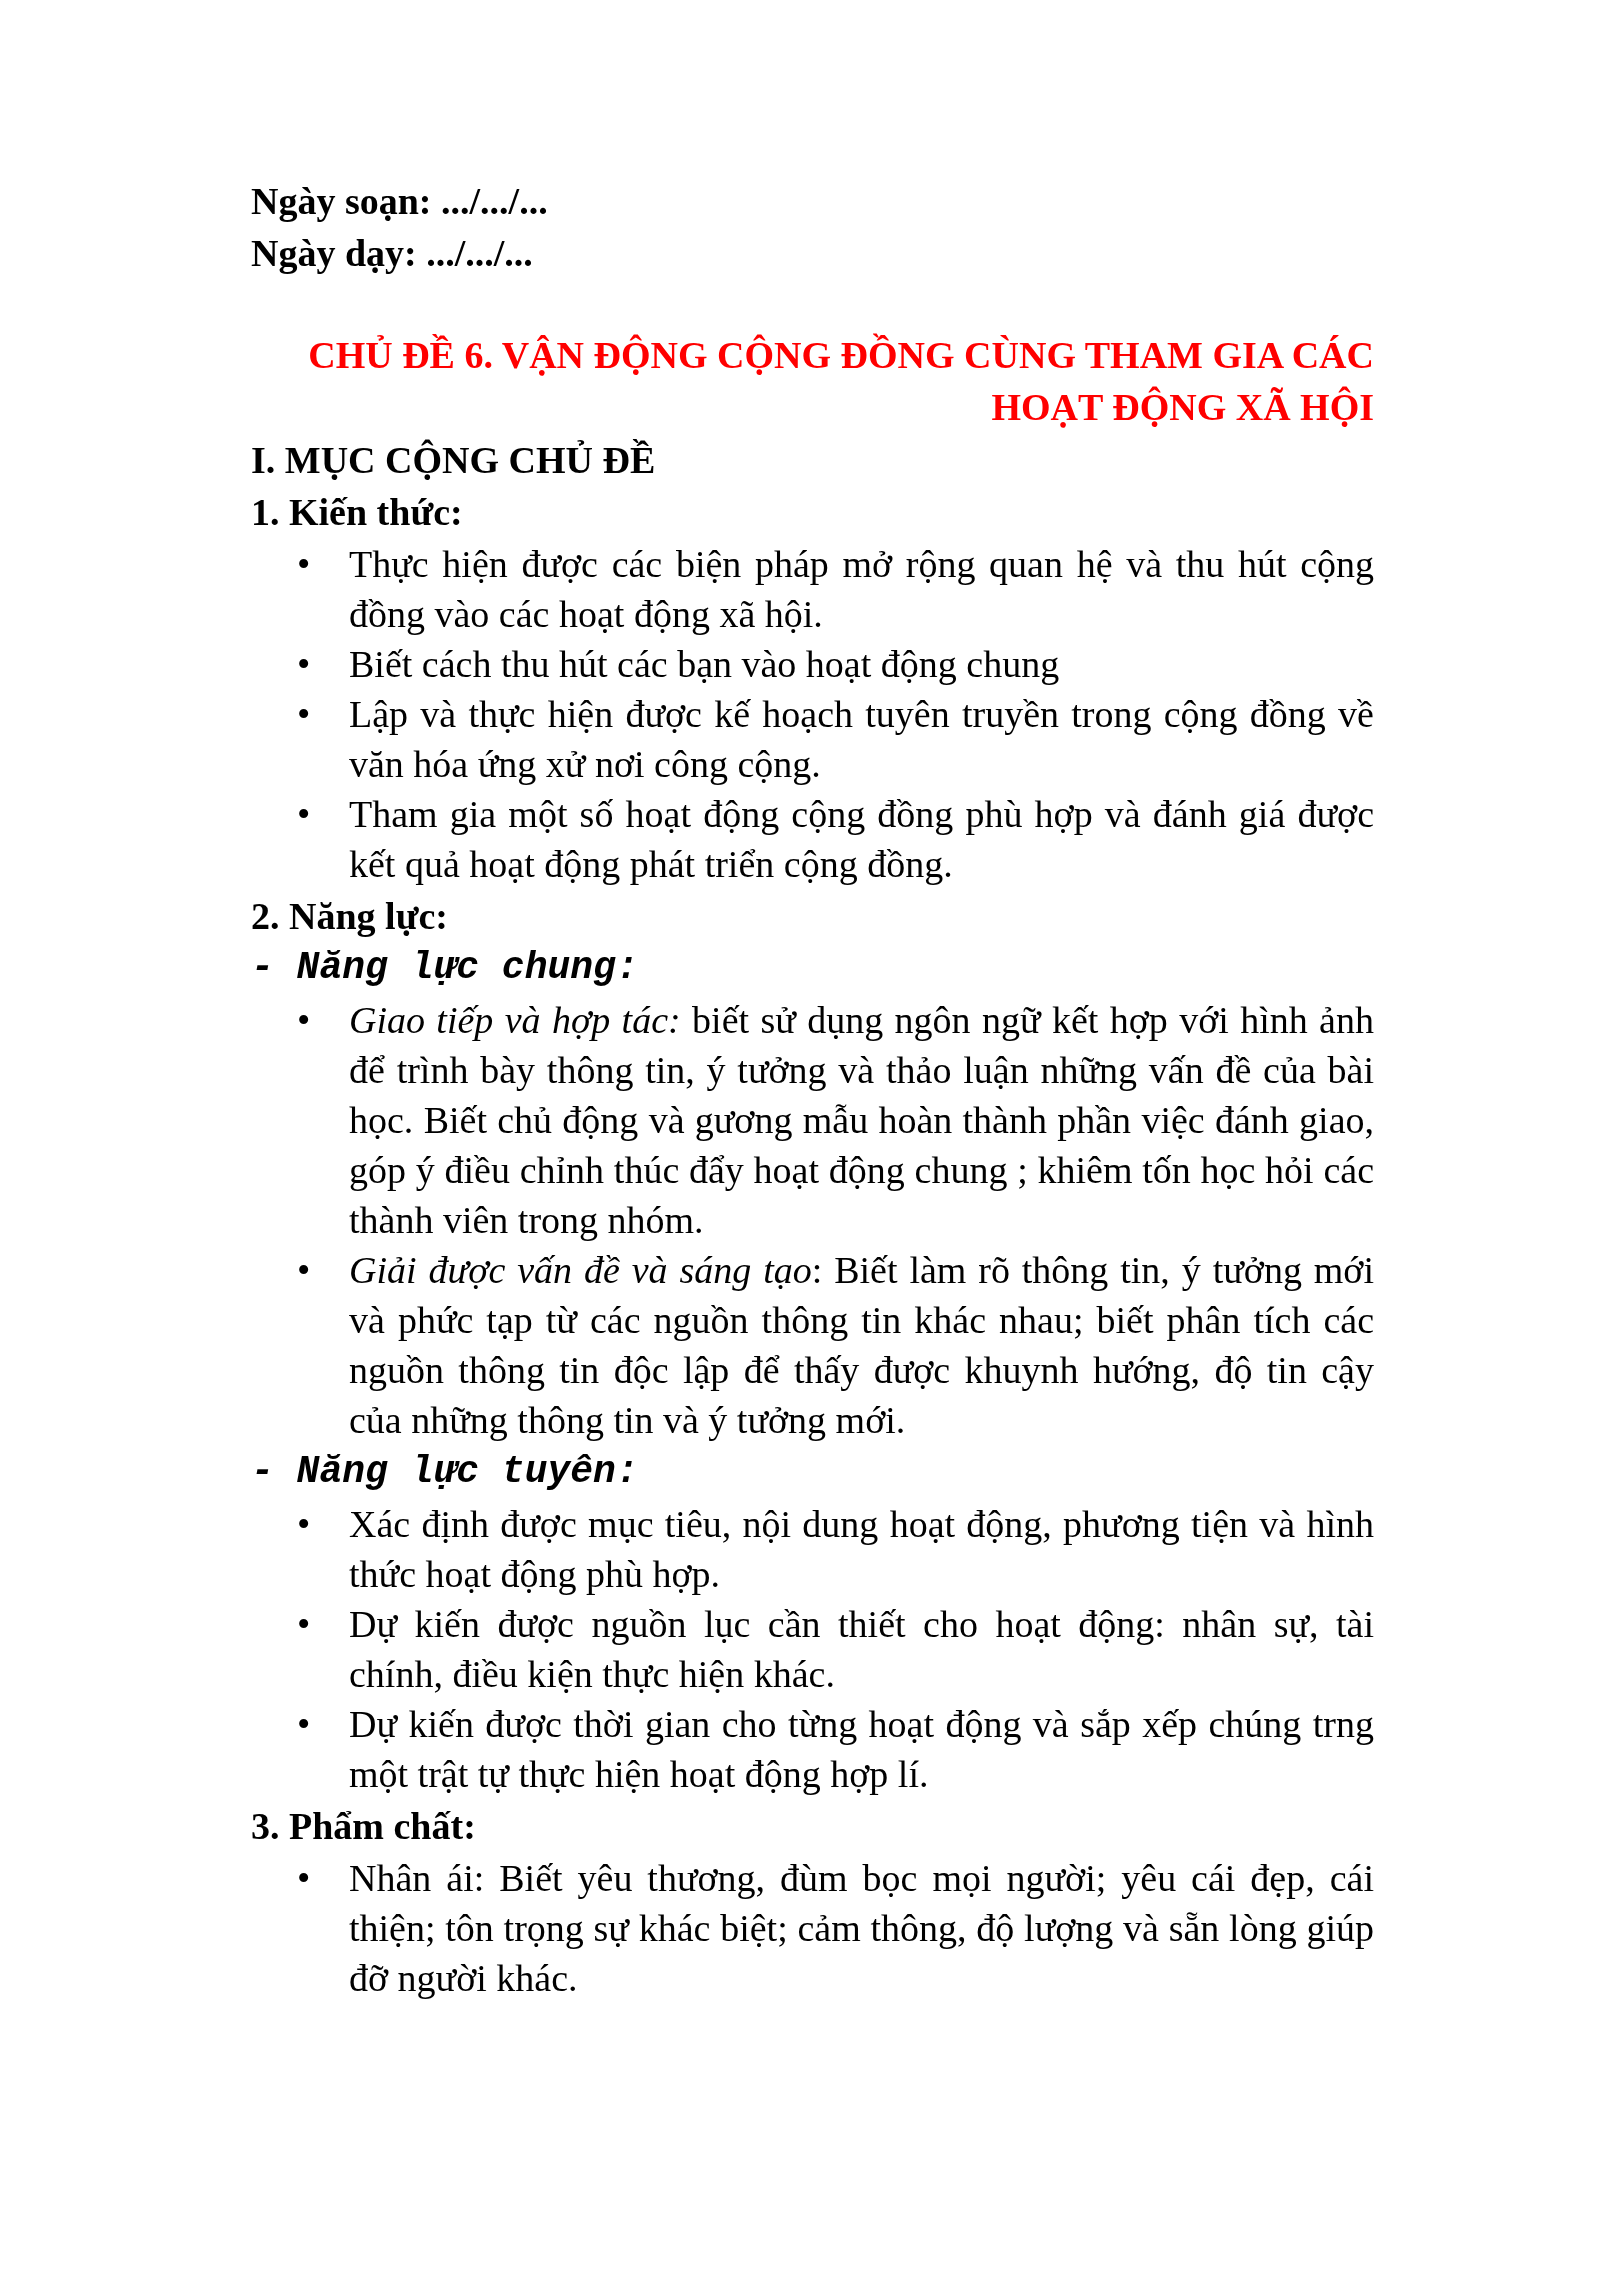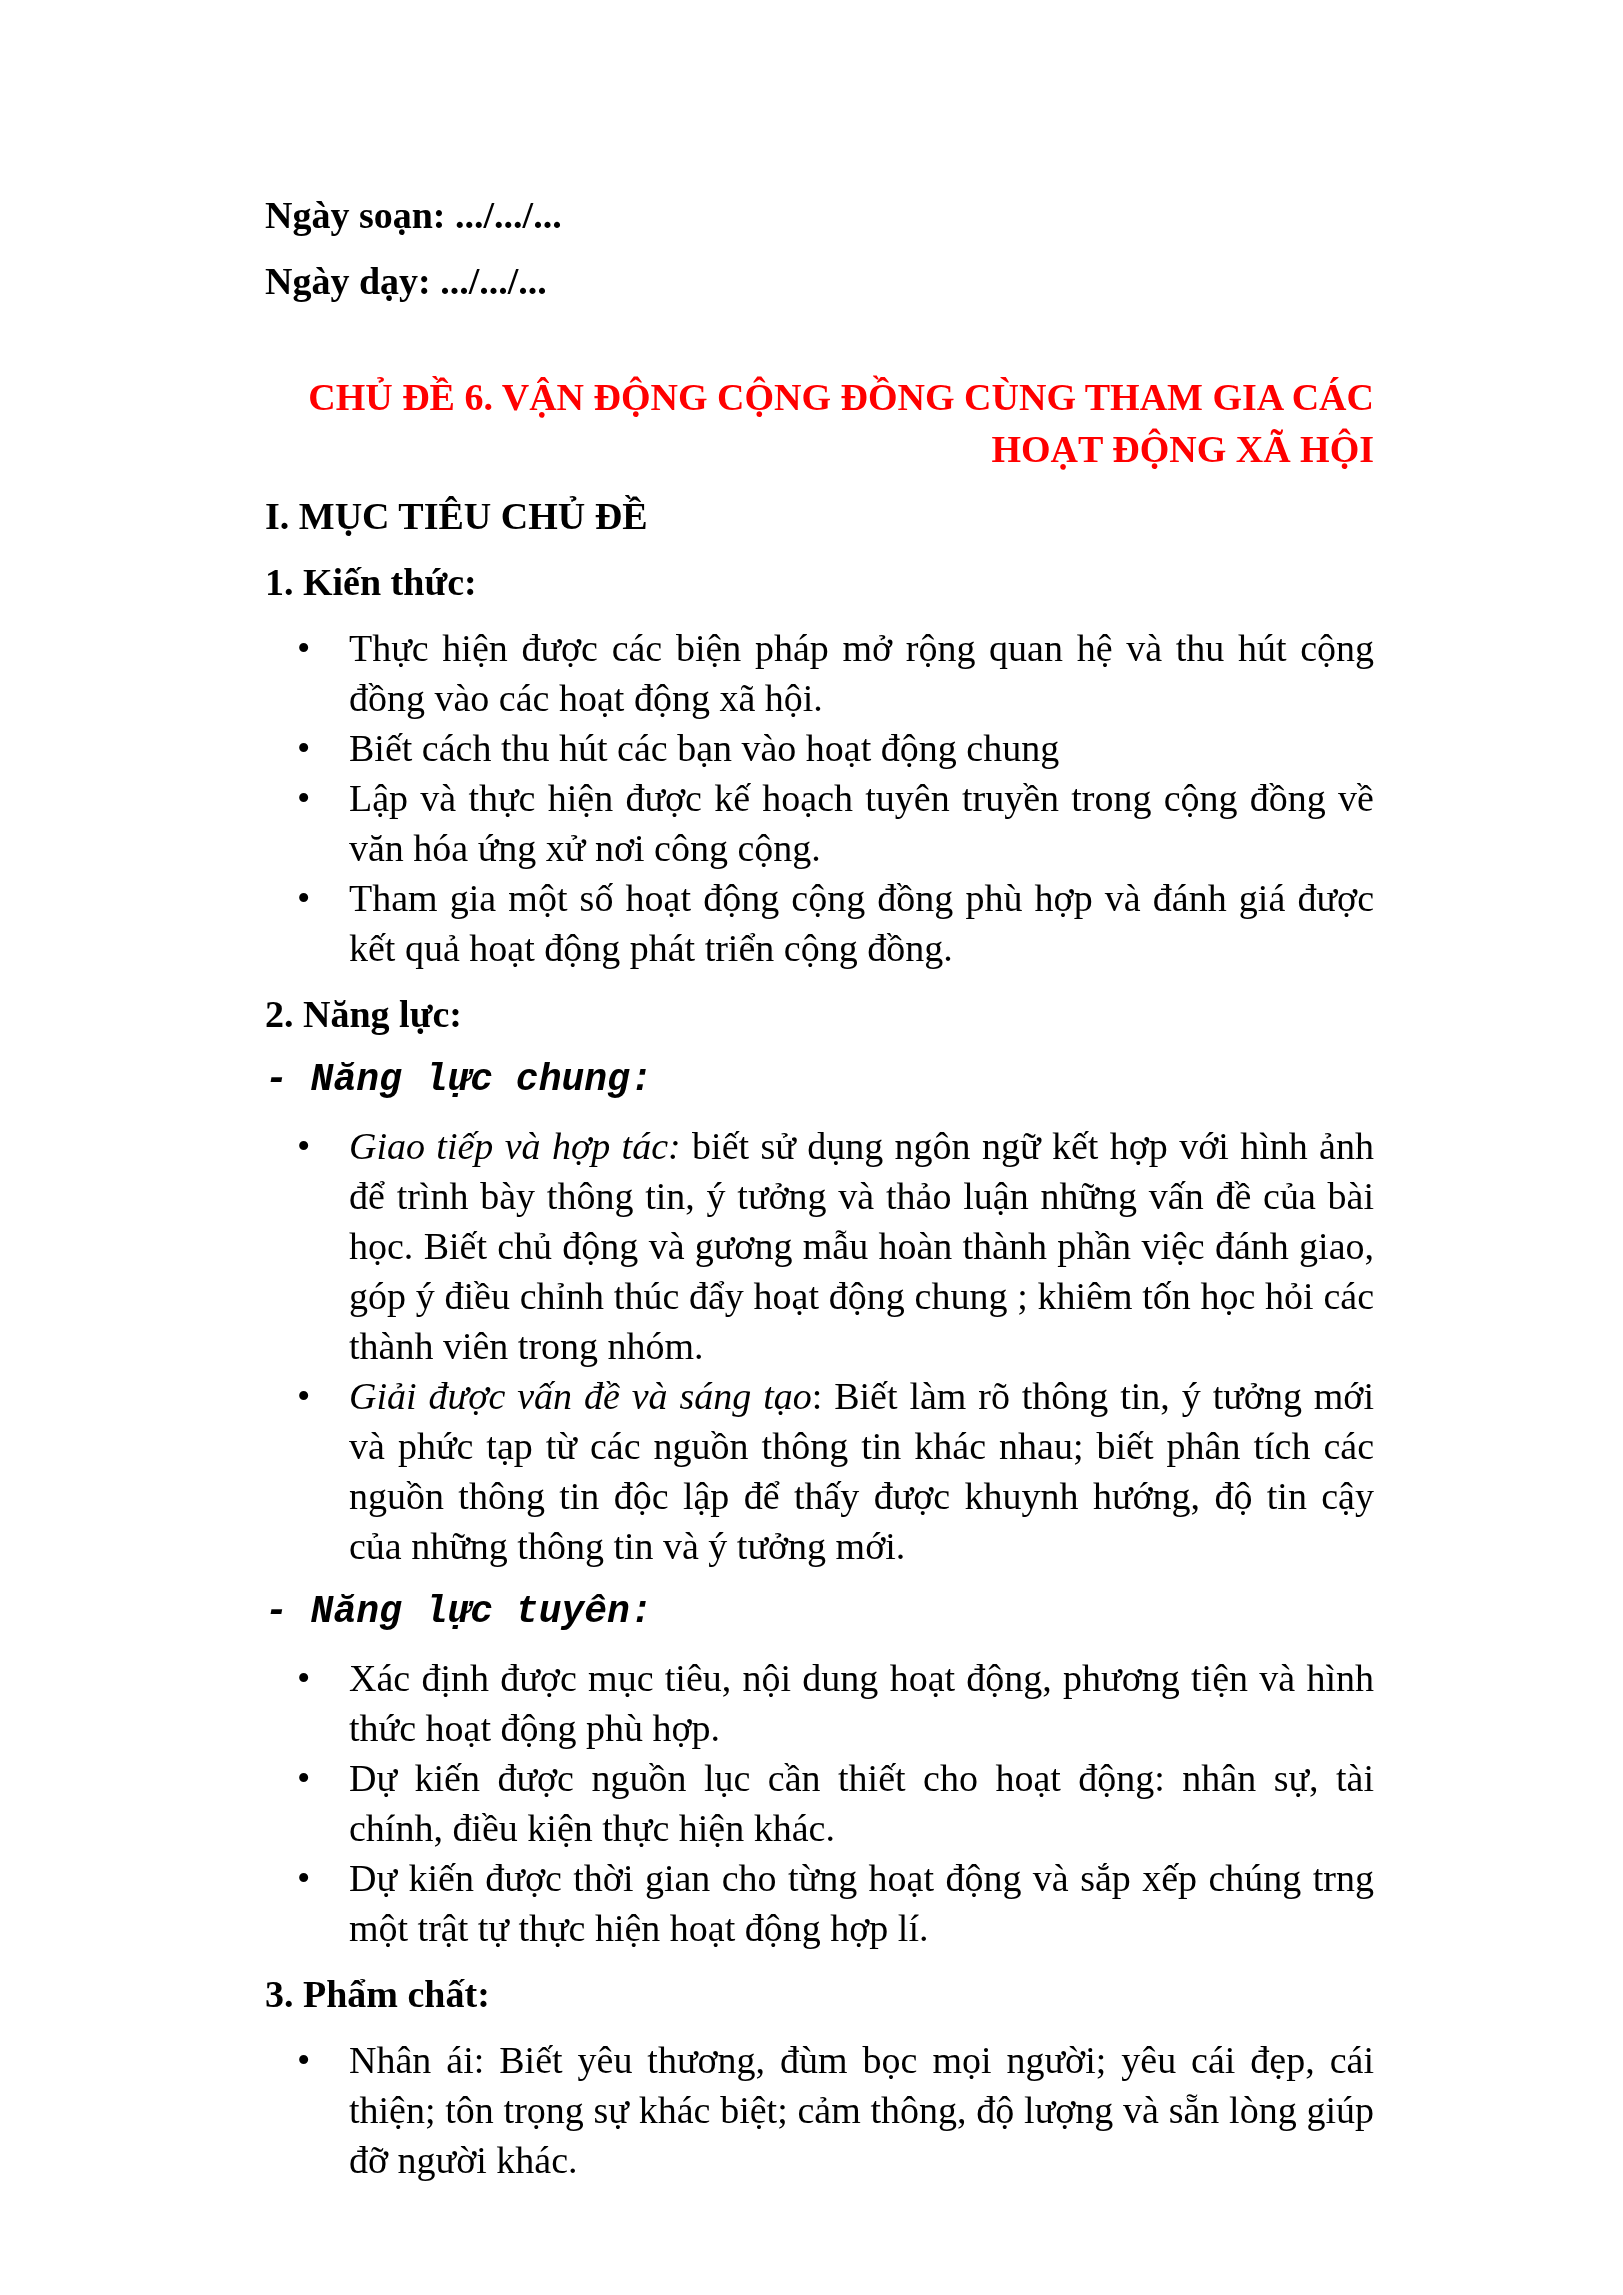--- a/index.html
+++ b/index.html
@@ -9,21 +9,21 @@
     height:2295px;
     background:#ffffff;
     box-sizing:border-box;
     padding:174px 249px 0 249px;
     font-family:"Liberation Serif","DejaVu Serif",serif;
     font-size:38px;
     line-height:50px;
     color:#000000;
     overflow:hidden;
   }
-  .line{margin:16px;text-align:left;}
+  .line{margin:2px;text-align:left;}
   .bold{font-weight:700;}
   .bolditalic{font-weight:700;font-style:italic;font-family:Liberation Mono, monospace;}
   .spacer{height:49px;}
   .title{
     margin:0;
     font-size:38px;
     line-height:52px;
     font-weight:700;
     color:#ff0000;
     text-align:right;
@@ -51,21 +51,21 @@
   <p class="line bold">Ngày soạn: .../.../...</p>
   <p class="line bold">Ngày dạy: .../.../...</p>
 
   <div class="spacer"></div>
 
   <h1 class="title">
     <span class="tl">CHỦ ĐỀ 6. VẬN ĐỘNG CỘNG ĐỒNG CÙNG THAM GIA CÁC</span>
     <span class="tl">HOẠT ĐỘNG XÃ HỘI</span>
   </h1>
 
-  <p class="line bold">I. MỤC TIÊU CHỦ ĐỀ</p>
+  <p class="line bold">I. MỤC CỘNG CHỦ ĐỀ</p>
 
   <p class="line bold">1. Kiến thức:</p>
   <ul class="blist">
     <li>
       <span class="blt">•</span><span class="it"></span><span>Thực hiện được các biện pháp mở rộng quan hệ và thu hút cộng đồng vào các hoạt động xã hội.</span>
     </li>
     <li>
       <span class="blt">•</span><span class="it"></span><span>Biết cách thu hút các bạn vào hoạt động chung</span>
     </li>
     <li>

